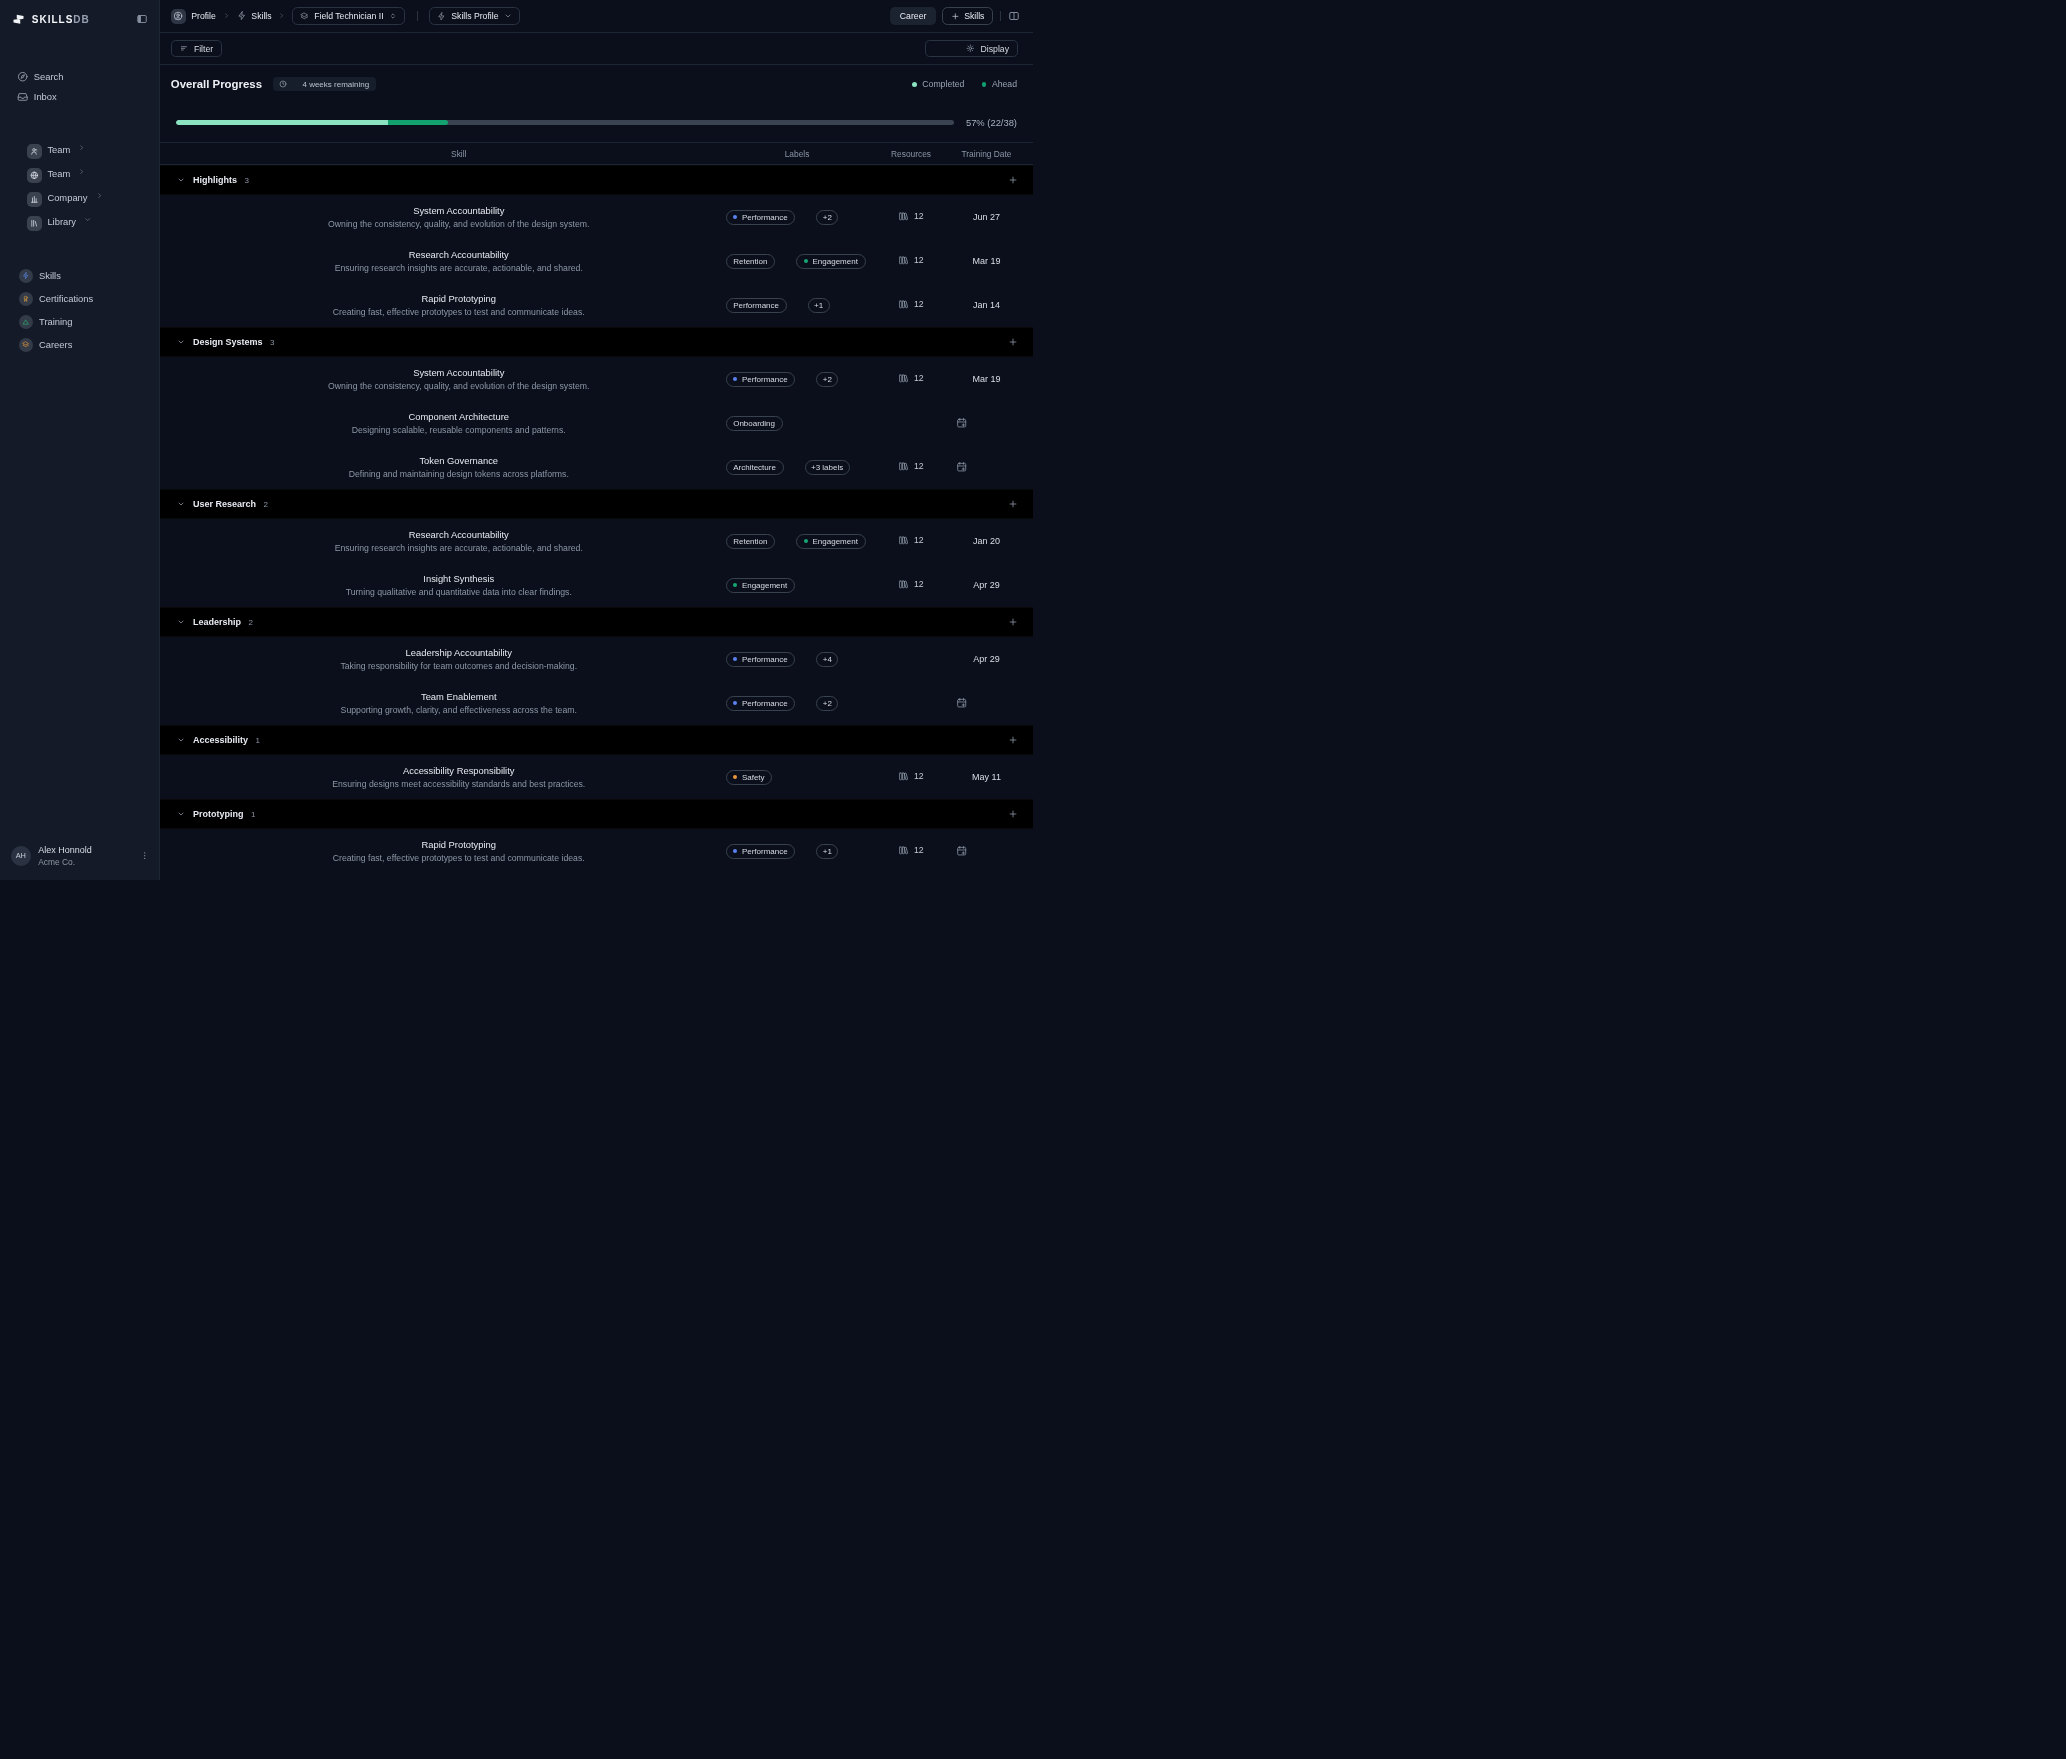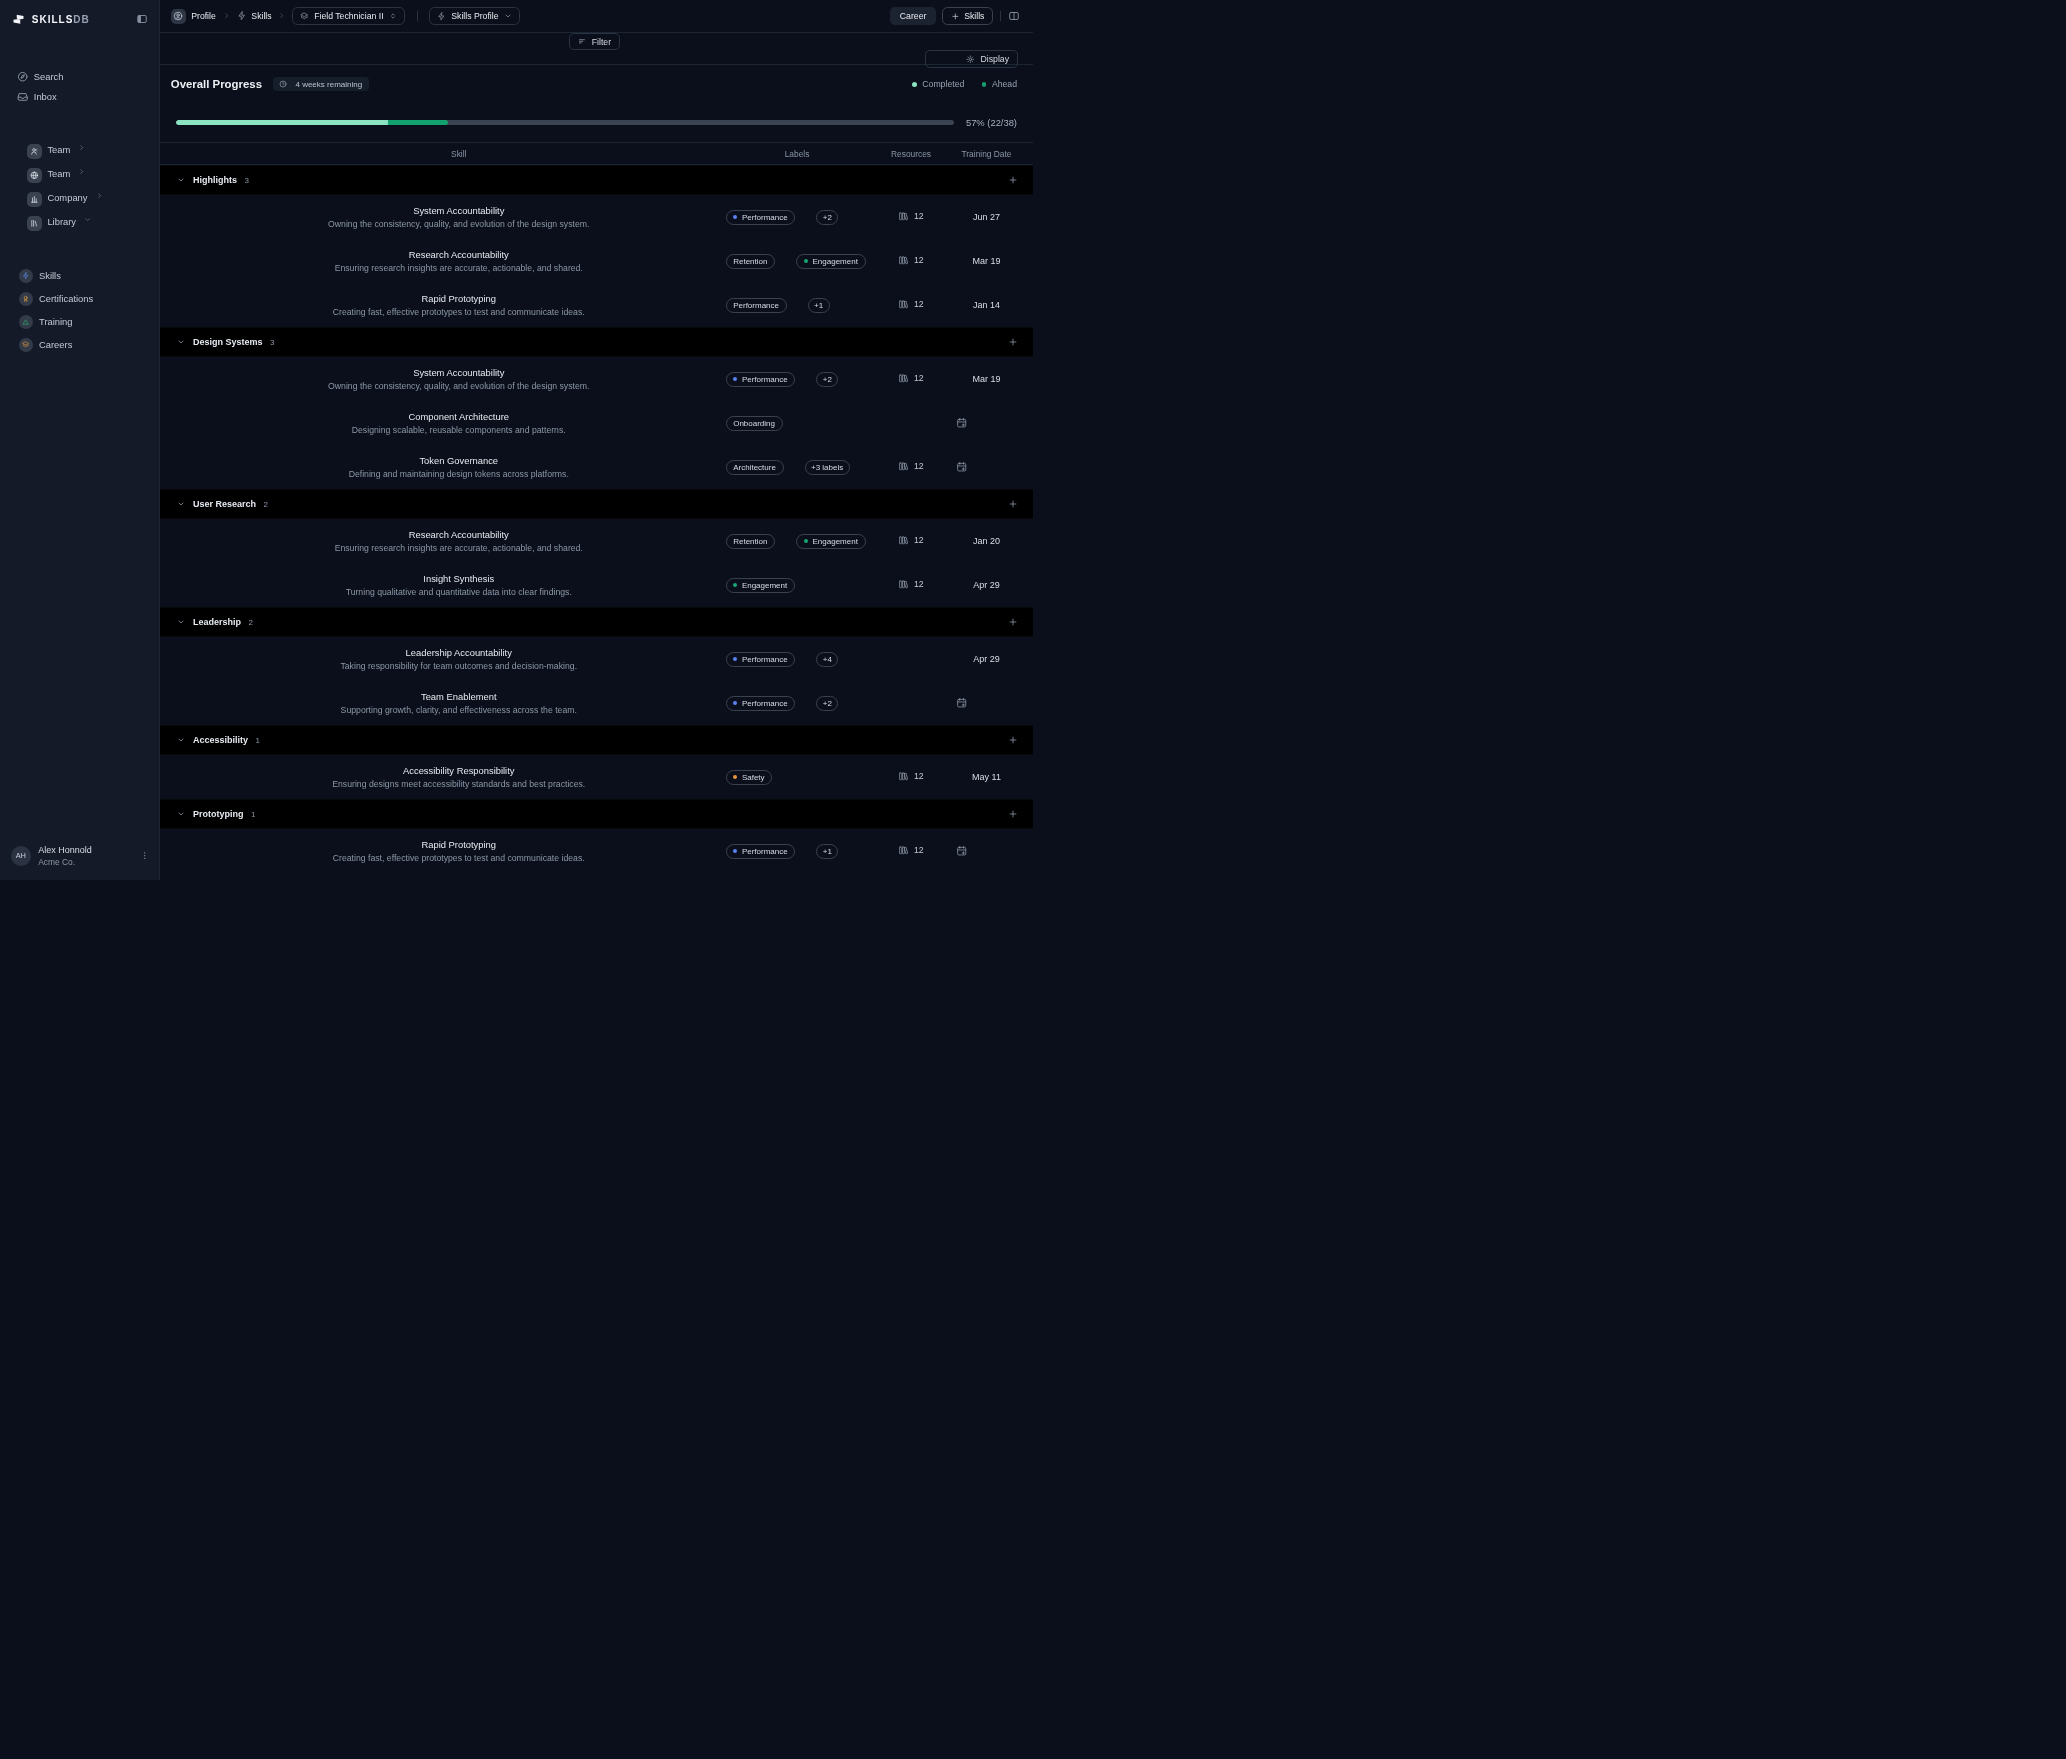--- a/index.html
+++ b/index.html
@@ -62,31 +62,31 @@
   .vsep { width:0.7px; height:10.8px; background:#2A3342; margin:0 6.7px; }
   .topbar-right { margin-left:auto; display:flex; align-items:center; }
   .btn-subtle { background:#1C2330; border:none; border-radius:4.7px; color:#E7EAF0; font-size:8.7px;
                 padding:4px 9.4px; cursor:pointer; font-family:inherit; }
   .btn-outline { display:flex; align-items:center; gap:4px; background:transparent; border:0.7px solid #39424F;
                  border-radius:5.4px; color:#E7EAF0; font-size:8.7px; padding:3.4px 8px; margin-left:6.7px;
                  cursor:pointer; font-family:inherit; }
   .btn-outline .pic { color:#C3CAD5; display:flex; }
 
   .toolbar { height:32px; display:flex; align-items:center; padding:0 15px 0 10.8px;
-             border-bottom:0.7px solid #1C2533;flex-direction:column; }
+             border-bottom:0.7px solid #1C2533; }
   .tool-btn { display:flex; align-items:center; gap:5.4px; border:0.7px solid #2A3342; border-radius:4.7px;
               background:transparent; color:#D6DBE3; font-size:8.7px; padding:2.7px 8px; cursor:pointer;
               font-family:inherit; }
   .tool-btn .tic { color:#9AA3B2; display:flex; }
   .toolbar .right { margin-left:auto;padding-left:40px; }
 
   .progress-section { height:77px; padding:12px 16px 0 10.8px; }
   .ps-top { display:flex; align-items:center; }
   .ps-title { font-size:11.4px; font-weight:600; color:#EDF0F4; }
-  .ps-badge { display:flex; align-items:center; gap:8px; margin-left:10.8px; background:#161E2C;
+  .ps-badge { display:flex; align-items:center; gap:15px; margin-left:10.8px; background:#161E2C;
               border-radius:4px; padding:2.7px 6.7px; color:#B9C1CD; font-size:8px; }
   .ps-badge .cic { color:#9AA3B2; display:flex; }
   .legend { margin-left:auto; display:flex; align-items:center; gap:17.5px; }
   .leg-item { display:flex; align-items:center; gap:5.4px; color:#9AA3B2; font-size:8.7px; }
   .leg-dot { width:4.7px; height:4.7px; border-radius:672px; }
   .ps-bar-row { display:flex; align-items:center; margin-top:25.6px; margin-left:5.4px; }
   .track { flex:1; height:4.7px; border-radius:672px; background:#3A4351; display:flex; overflow:hidden; }
   .seg-completed { background:#8BE3C2; border-radius:672px 0 0 672px; }
   .seg-ahead { background:#12A16F; border-radius:0 672px 672px 0; }
   .ps-value { margin-left:12px; font-size:9.4px; color:#A8B1BF; white-space:nowrap; }

